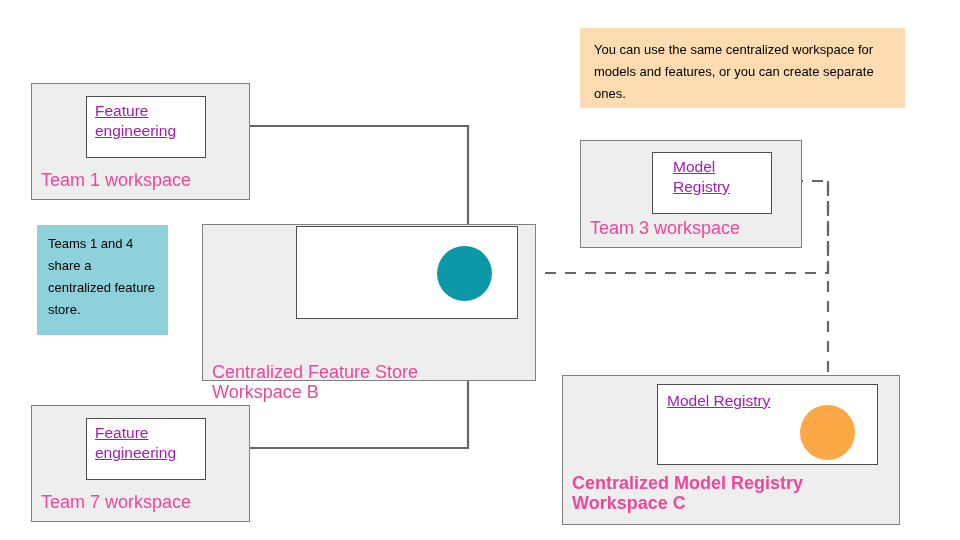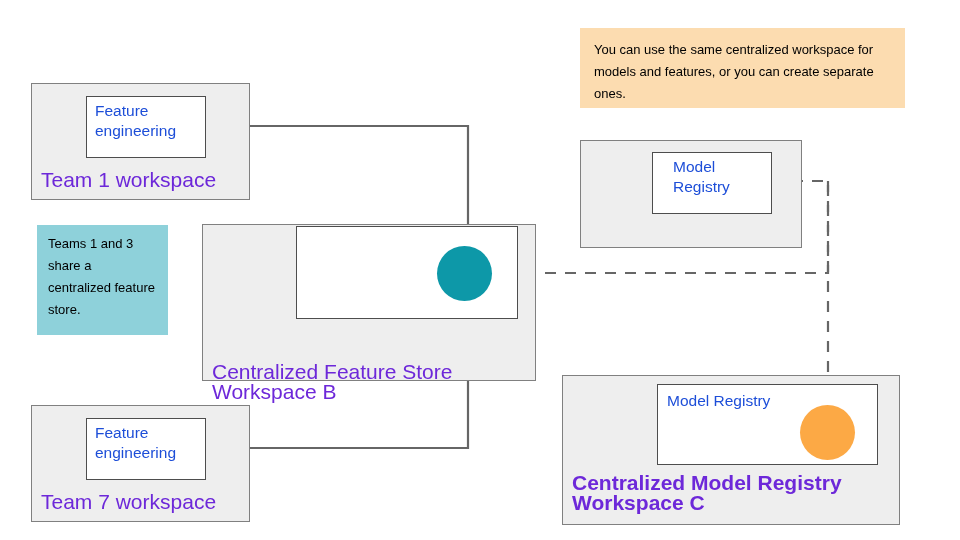--- a/index.html
+++ b/index.html
@@ -32,28 +32,29 @@
     position: absolute;
     background: #ffffff;
     border: 1px solid #4d4d4d;
     box-sizing: border-box;
   }
   .inner-label {
     position: absolute;
     font-size: 15.5px;
     line-height: 20px;
     white-space: pre-line;
-    color: #1d4ed8;
+    color: #a21caf;
+    text-decoration: underline;
   }
   .ws-label {
     position: absolute;
-    font-size: 21px;
+    font-size: 18px;
     line-height: 20px;
     white-space: pre-line;
-    color: #6d28d9;
+    color: #ec4899;
   }
   .callout {
     position: absolute;
     box-sizing: border-box;
     font-size: 13px;
     line-height: 22px;
     white-space: pre-line;
     color: #000000;
   }
   .node-circle {
@@ -143,25 +144,26 @@
   <div class="workspace" id="ws-b"></div>
   <div class="inner-box" id="box-b-fs"></div>
   <div class="ws-label" id="lbl-b-ws">Centralized Feature Store
 Workspace B</div>
   <div class="node-circle" id="circle-fs" style="background:#0d98a8;"></div>
 
   <div class="workspace" id="ws-team3"></div>
   <div class="inner-box" id="box-team3-mr"></div>
   <div class="inner-label" id="lbl-team3-mr">Model
 Registry</div>
+  <div class="ws-label" id="lbl-team3-ws">Team 3 workspace</div>
 
   <div class="workspace" id="ws-c"></div>
   <div class="inner-box" id="box-c-mr"></div>
   <div class="inner-label" id="lbl-c-mr">Model Registry</div>
   <div class="ws-label" id="lbl-c-ws">Centralized Model Registry
 Workspace C</div>
   <div class="node-circle" id="circle-mr" style="background:#fca945;"></div>
 
-  <div class="callout" id="callout-teal" style="background:#8ed1da;">Teams 1 and 3 share a centralized feature store.</div>
+  <div class="callout" id="callout-teal" style="background:#8ed1da;">Teams 1 and 4 share a centralized feature store.</div>
 
   <div class="callout" id="callout-orange" style="background:#fcdcb0;">You can use the same centralized workspace for models and features, or you can create separate ones.</div>
 
 </div>
 
 </body></html>

